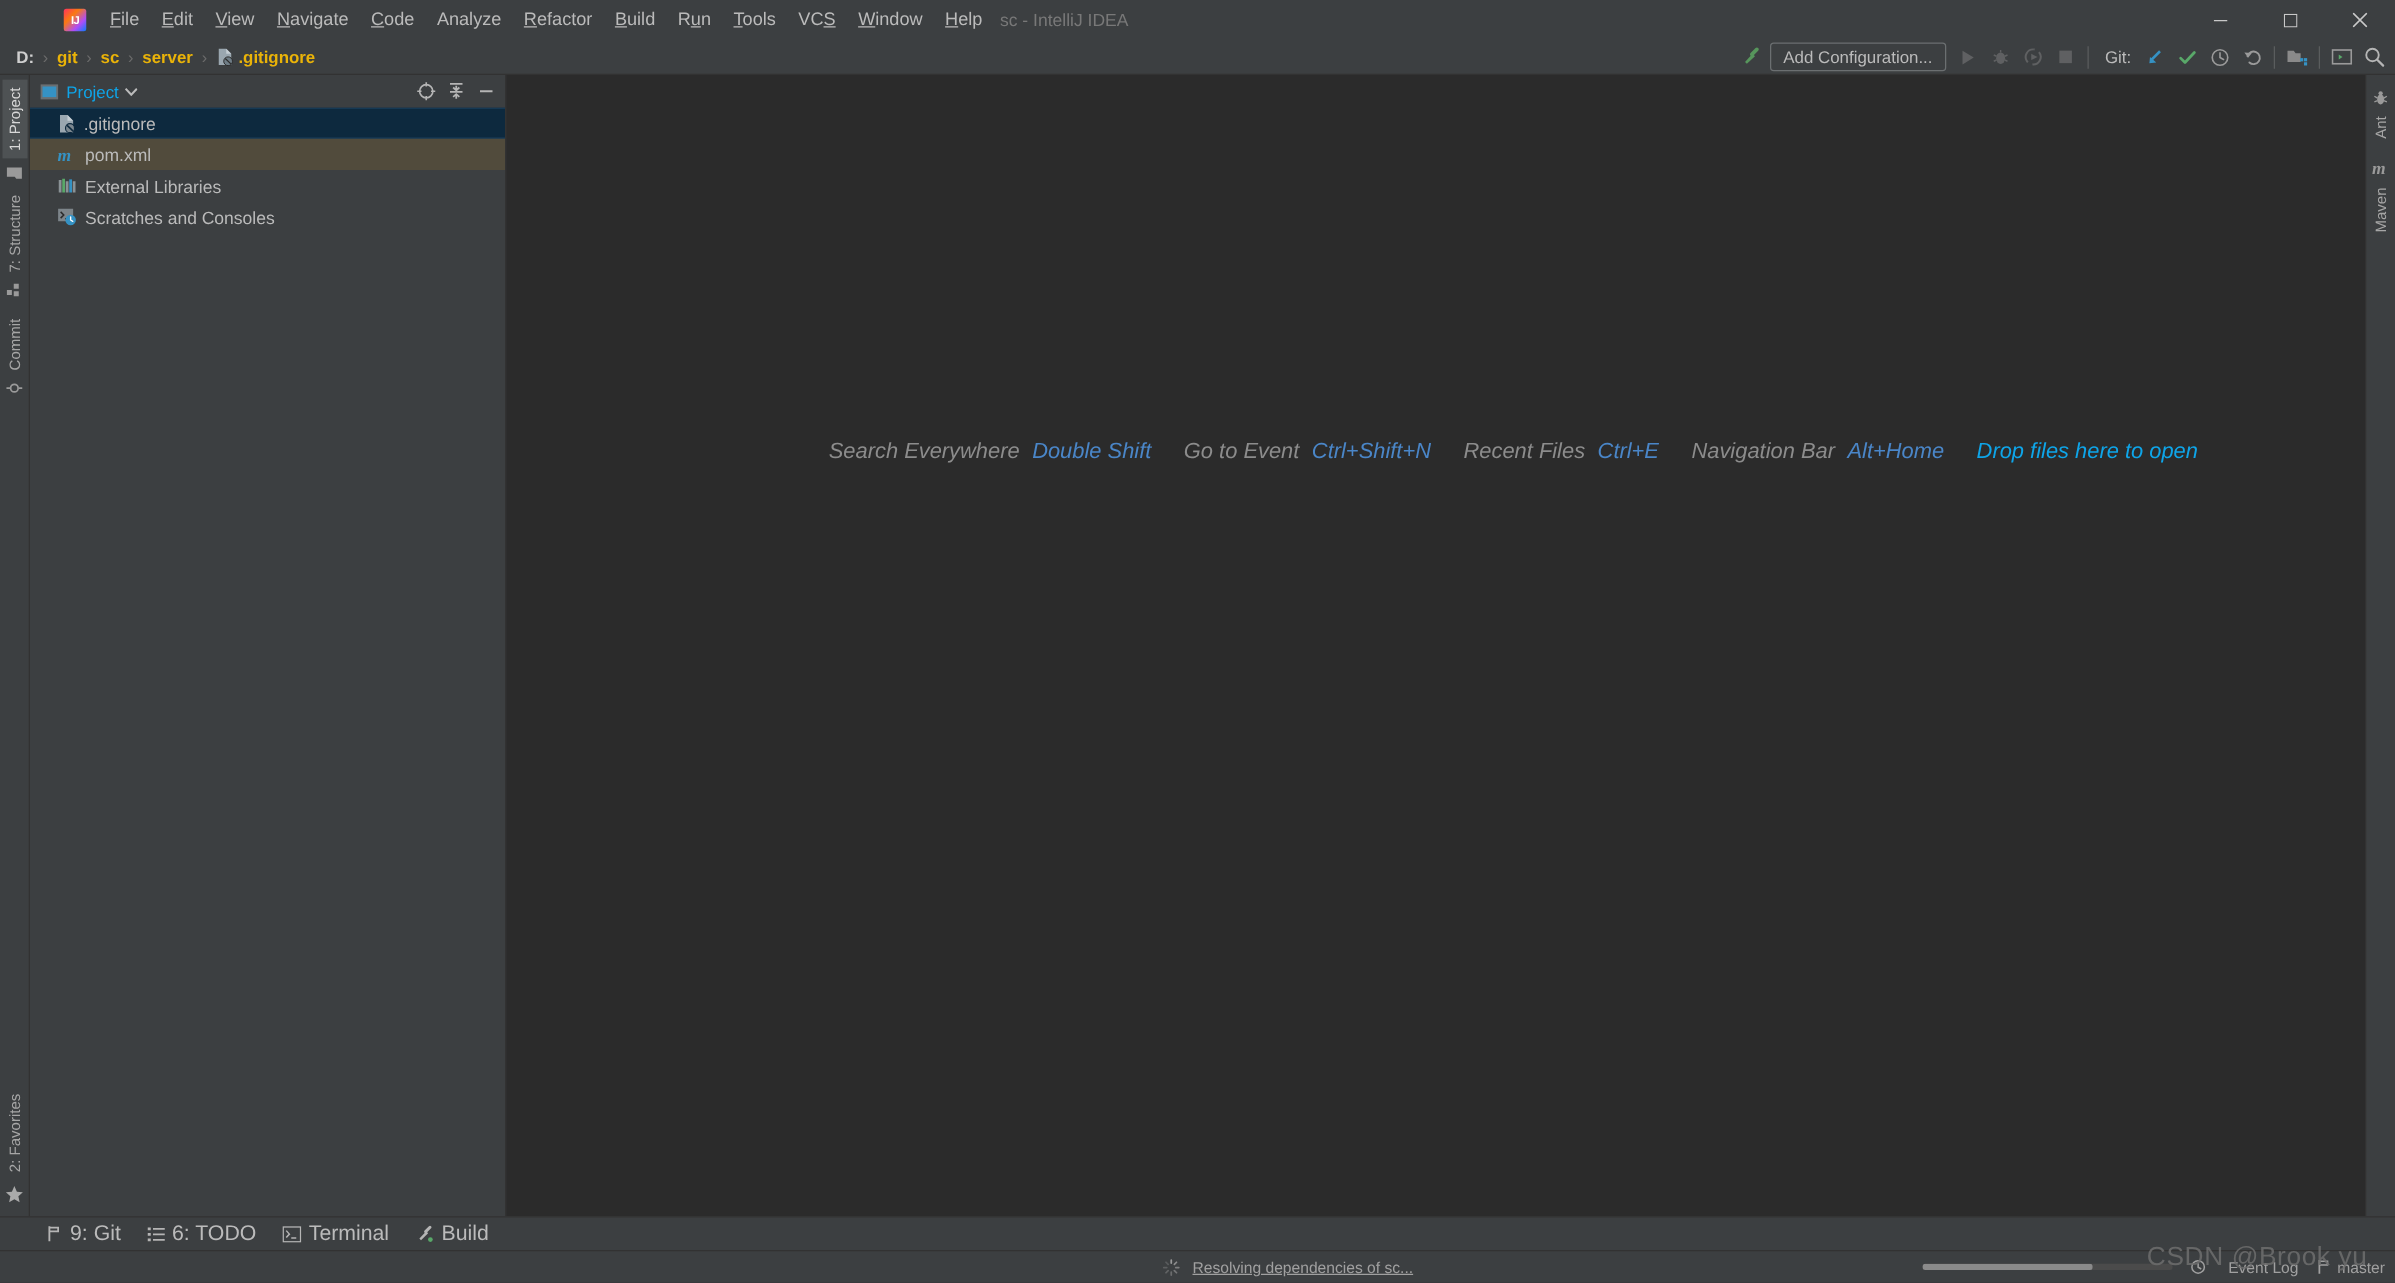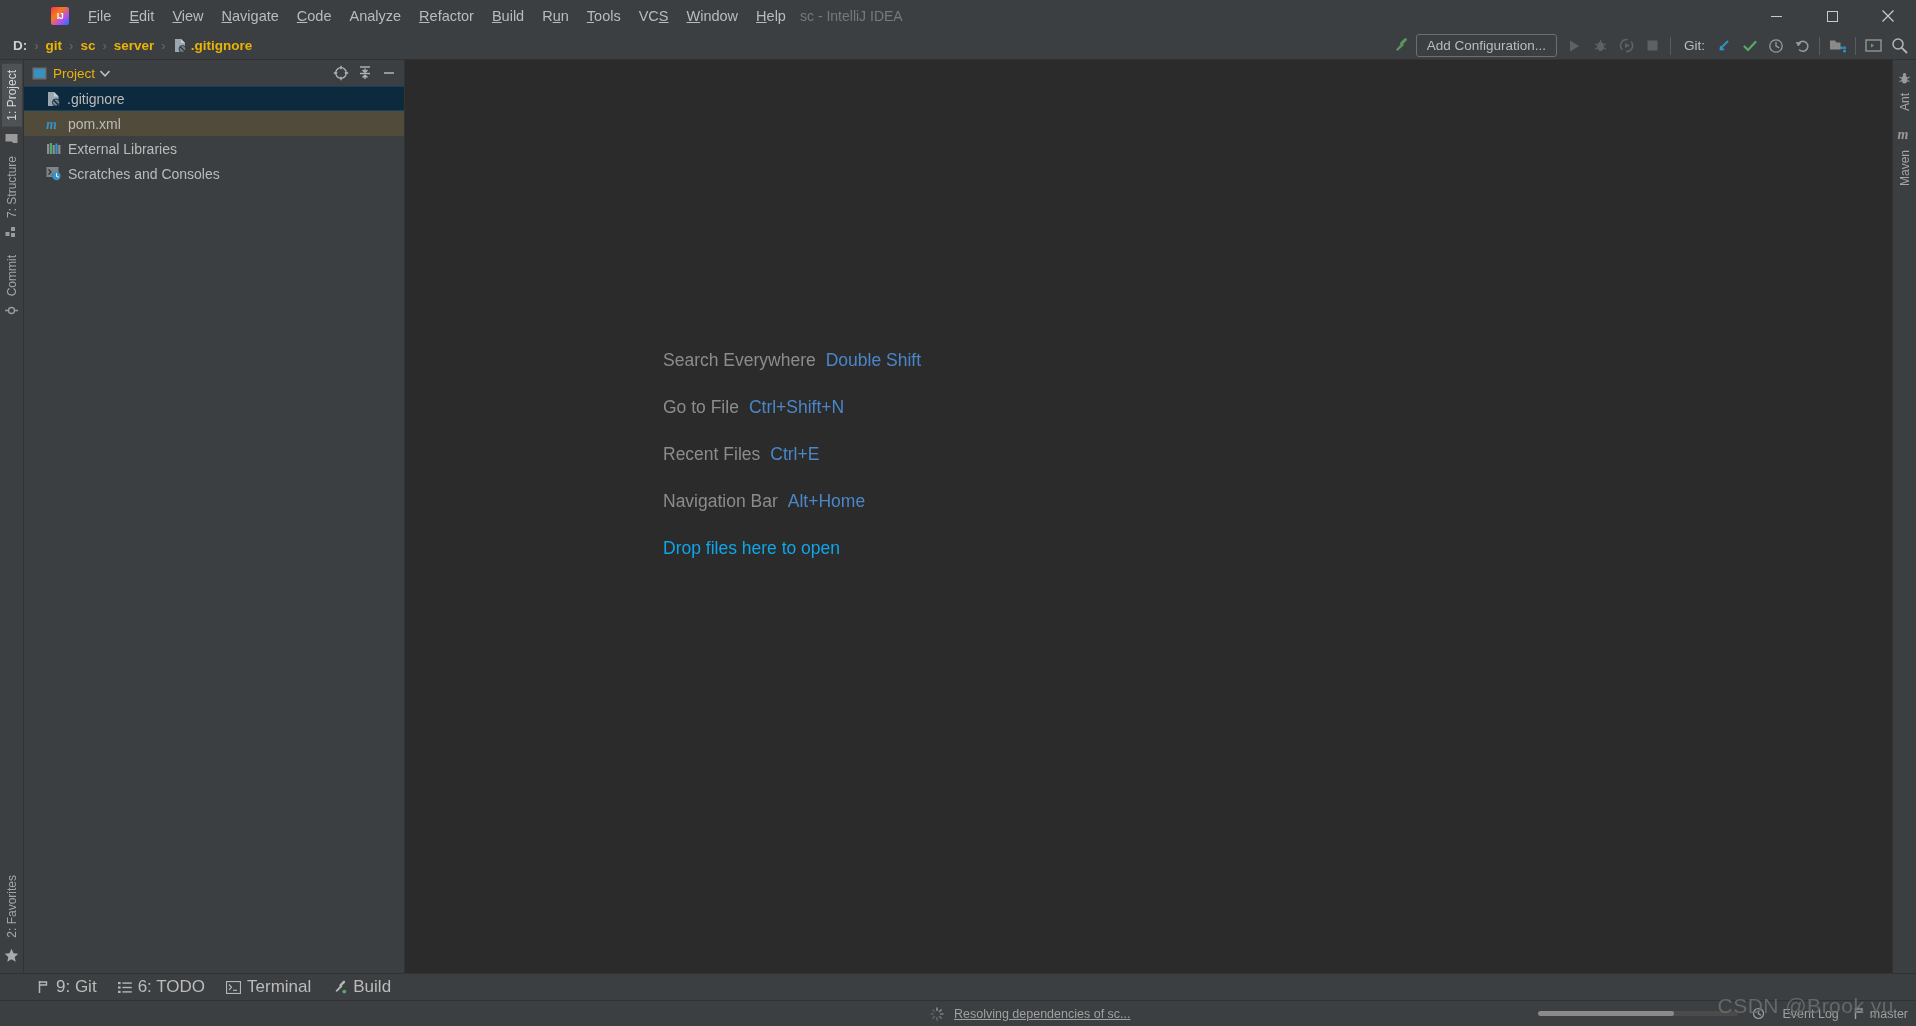--- a/index.html
+++ b/index.html
@@ -226,21 +226,21 @@
   .pp-header {
     height: 26px;
     flex: 0 0 26px;
     display: flex;
     align-items: center;
     padding: 0 4px 0 8px;
     background: #3c3f41;
   }
   .pp-title {
     font-size: 13.5px;
-    color: #eab308;
+    color: #0ea5e9;
     margin-left: 6px;
     margin-right: 5px;
   }
   .pp-actions {
     margin-left: auto;
     display: flex;
     align-items: center;
     gap: 2px;
   }
   .pp-act {
@@ -276,22 +276,23 @@
     display: flex;
     align-items: flex-start;
     justify-content: flex-start;
     min-width: 0;
   }
   .hints {
     position: absolute;
     left: 258px;
     top: 290px;
     display: flex;
-    flex-direction: column;
+    flex-direction: row;
     gap: 26px;
+    font-style: italic;
   }
   .hint {
     font-size: 17.5px;
     color: #8c8c8c;
     white-space: nowrap;
   }
   .hint .key {
     color: #4a86c8;
     margin-left: 10px;
   }
@@ -668,21 +669,21 @@
         </div>
       </div>
     </div>
 
     <div class="editor-area">
       <div class="hints">
         <div class="hint">
           <span>Search Everywhere</span><span class="key">Double Shift</span>
         </div>
         <div class="hint">
-          <span>Go to File</span><span class="key">Ctrl+Shift+N</span>
+          <span>Go to Event</span><span class="key">Ctrl+Shift+N</span>
         </div>
         <div class="hint">
           <span>Recent Files</span><span class="key">Ctrl+E</span>
         </div>
         <div class="hint">
           <span>Navigation Bar</span><span class="key">Alt+Home</span>
         </div>
         <div class="hint drop">Drop files here to open</div>
       </div>
     </div>

